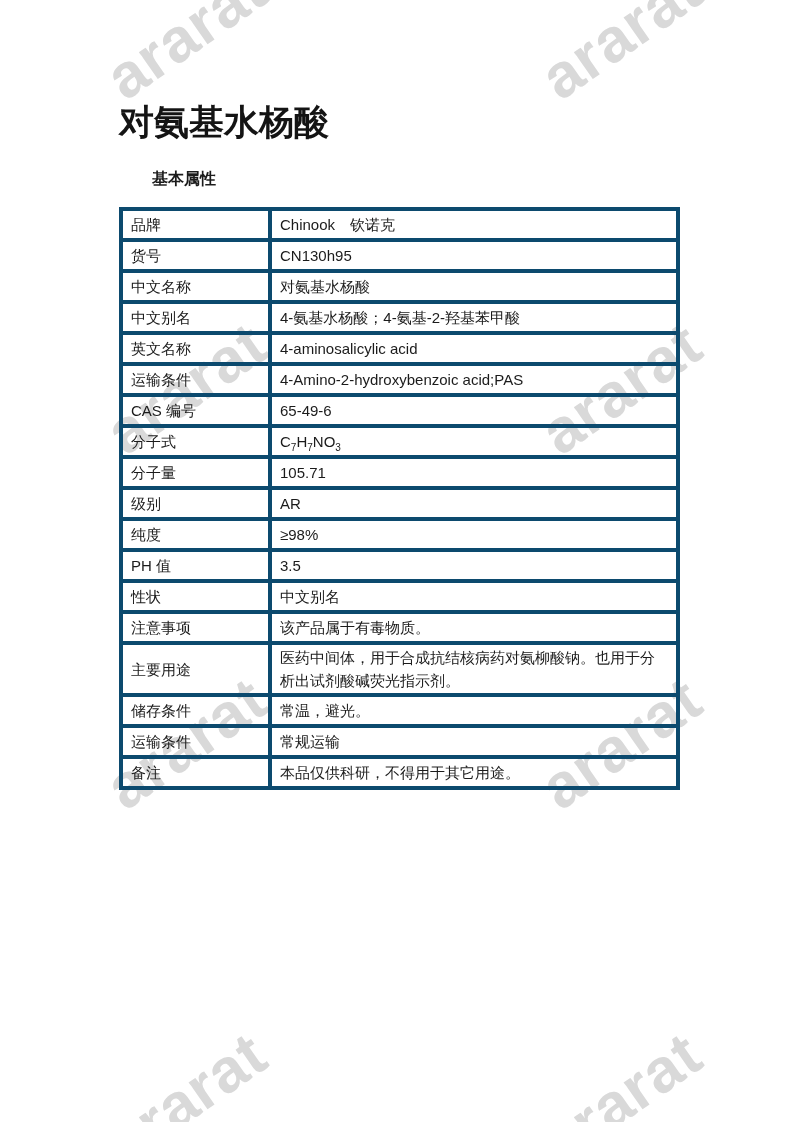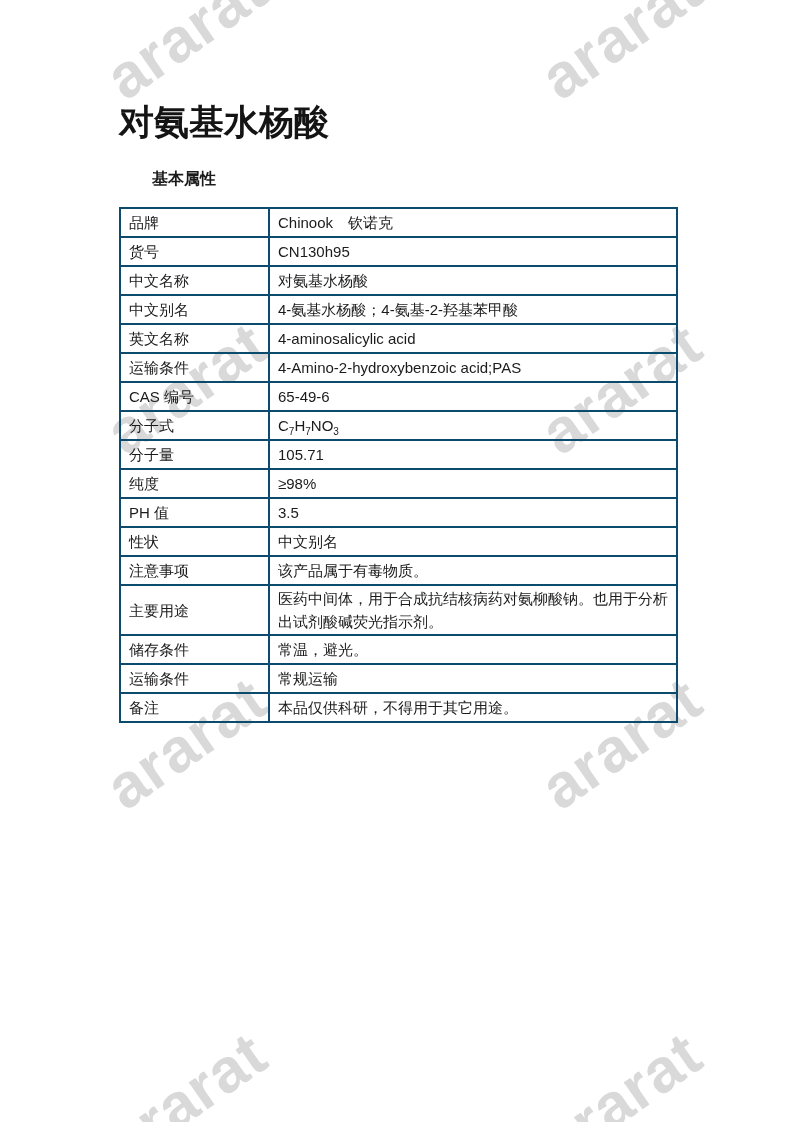--- a/index.html
+++ b/index.html
@@ -61,21 +61,21 @@
 
   table.props {
     position: absolute;
     left: 119px;
     top: 207px;
     width: 557px;
     border-collapse: collapse;
     table-layout: fixed;
   }
   table.props td {
-    border: 2px solid #0c4a6e;
+    border: 4px solid #0c4a6e;
     font-size: 15px;
     line-height: 21px;
     padding: 1px 8px;
     height: 25px;
     vertical-align: middle;
     overflow: hidden;
     box-sizing: content-box;
   }
   tr.tall td { height: 46px; line-height: 23px; }
   td.k { }
@@ -136,20 +136,24 @@
       </tr>
       <tr>
         <td class="k">分子式</td>
         <td class="v">C<sub>7</sub>H<sub>7</sub>NO<sub>3</sub></td>
       </tr>
       <tr>
         <td class="k">分子量</td>
         <td class="v">105.71</td>
       </tr>
       <tr>
+        <td class="k">级别</td>
+        <td class="v">AR</td>
+      </tr>
+      <tr>
         <td class="k">纯度</td>
         <td class="v">≥98%</td>
       </tr>
       <tr>
         <td class="k">PH 值</td>
         <td class="v">3.5</td>
       </tr>
       <tr>
         <td class="k">性状</td>
         <td class="v">中文别名</td>

